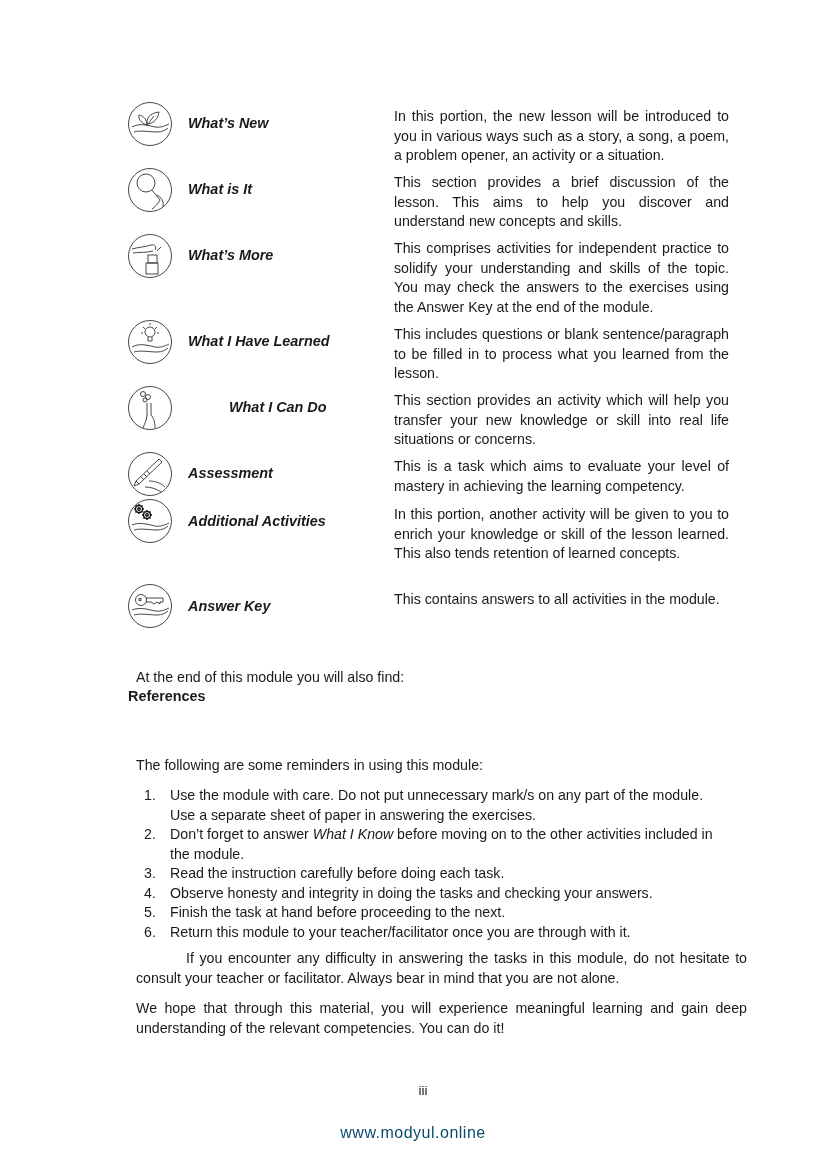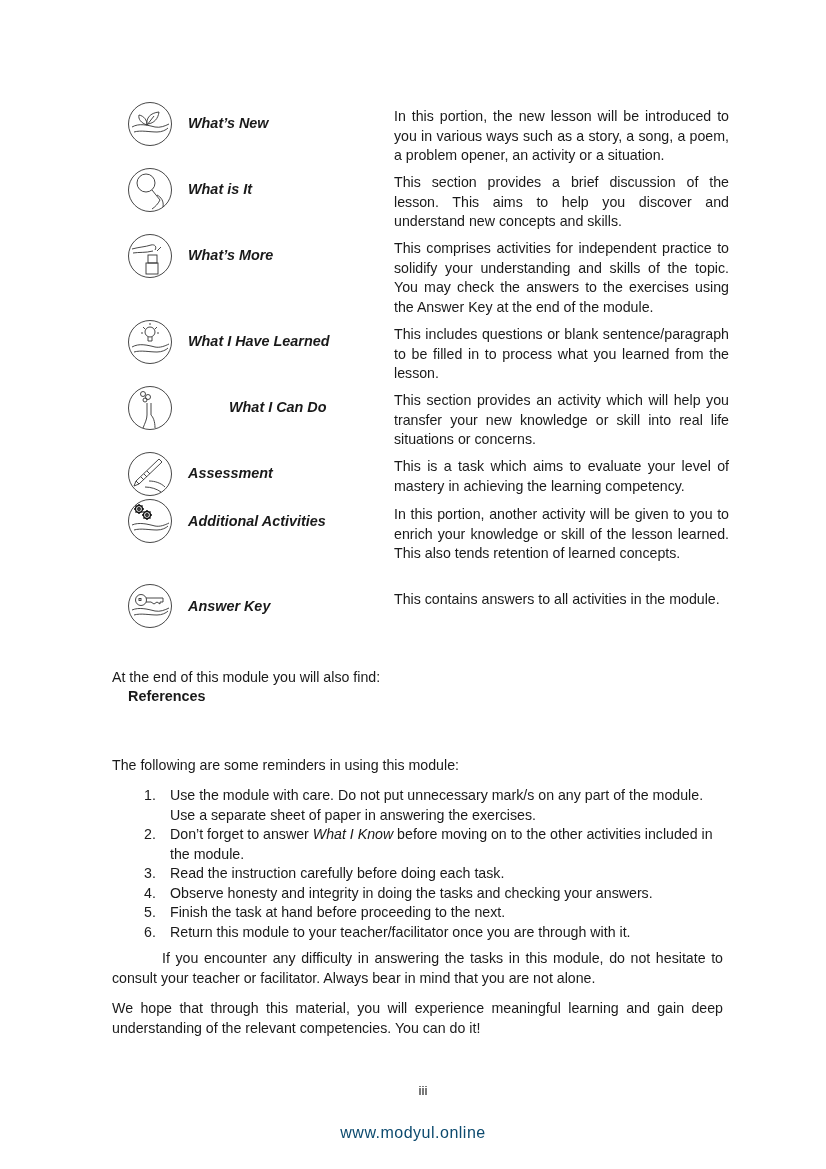--- a/index.html
+++ b/index.html
@@ -44,21 +44,21 @@
     .desc {
       position: absolute;
       left: 269px;
       width: 335px;
       text-align: justify;
       line-height: 19.5px;
       font-size: 14.2px;
     }
     .plain {
       position: absolute;
-      left: 112px;
+      left: 136px;
       width: 611px;
       line-height: 19.5px;
       font-size: 14.2px;
     }
     .justify { text-align: justify; }
     .ref-label {
       position: absolute;
       left: 128px;
       top: 688px;
       font-weight: bold;

